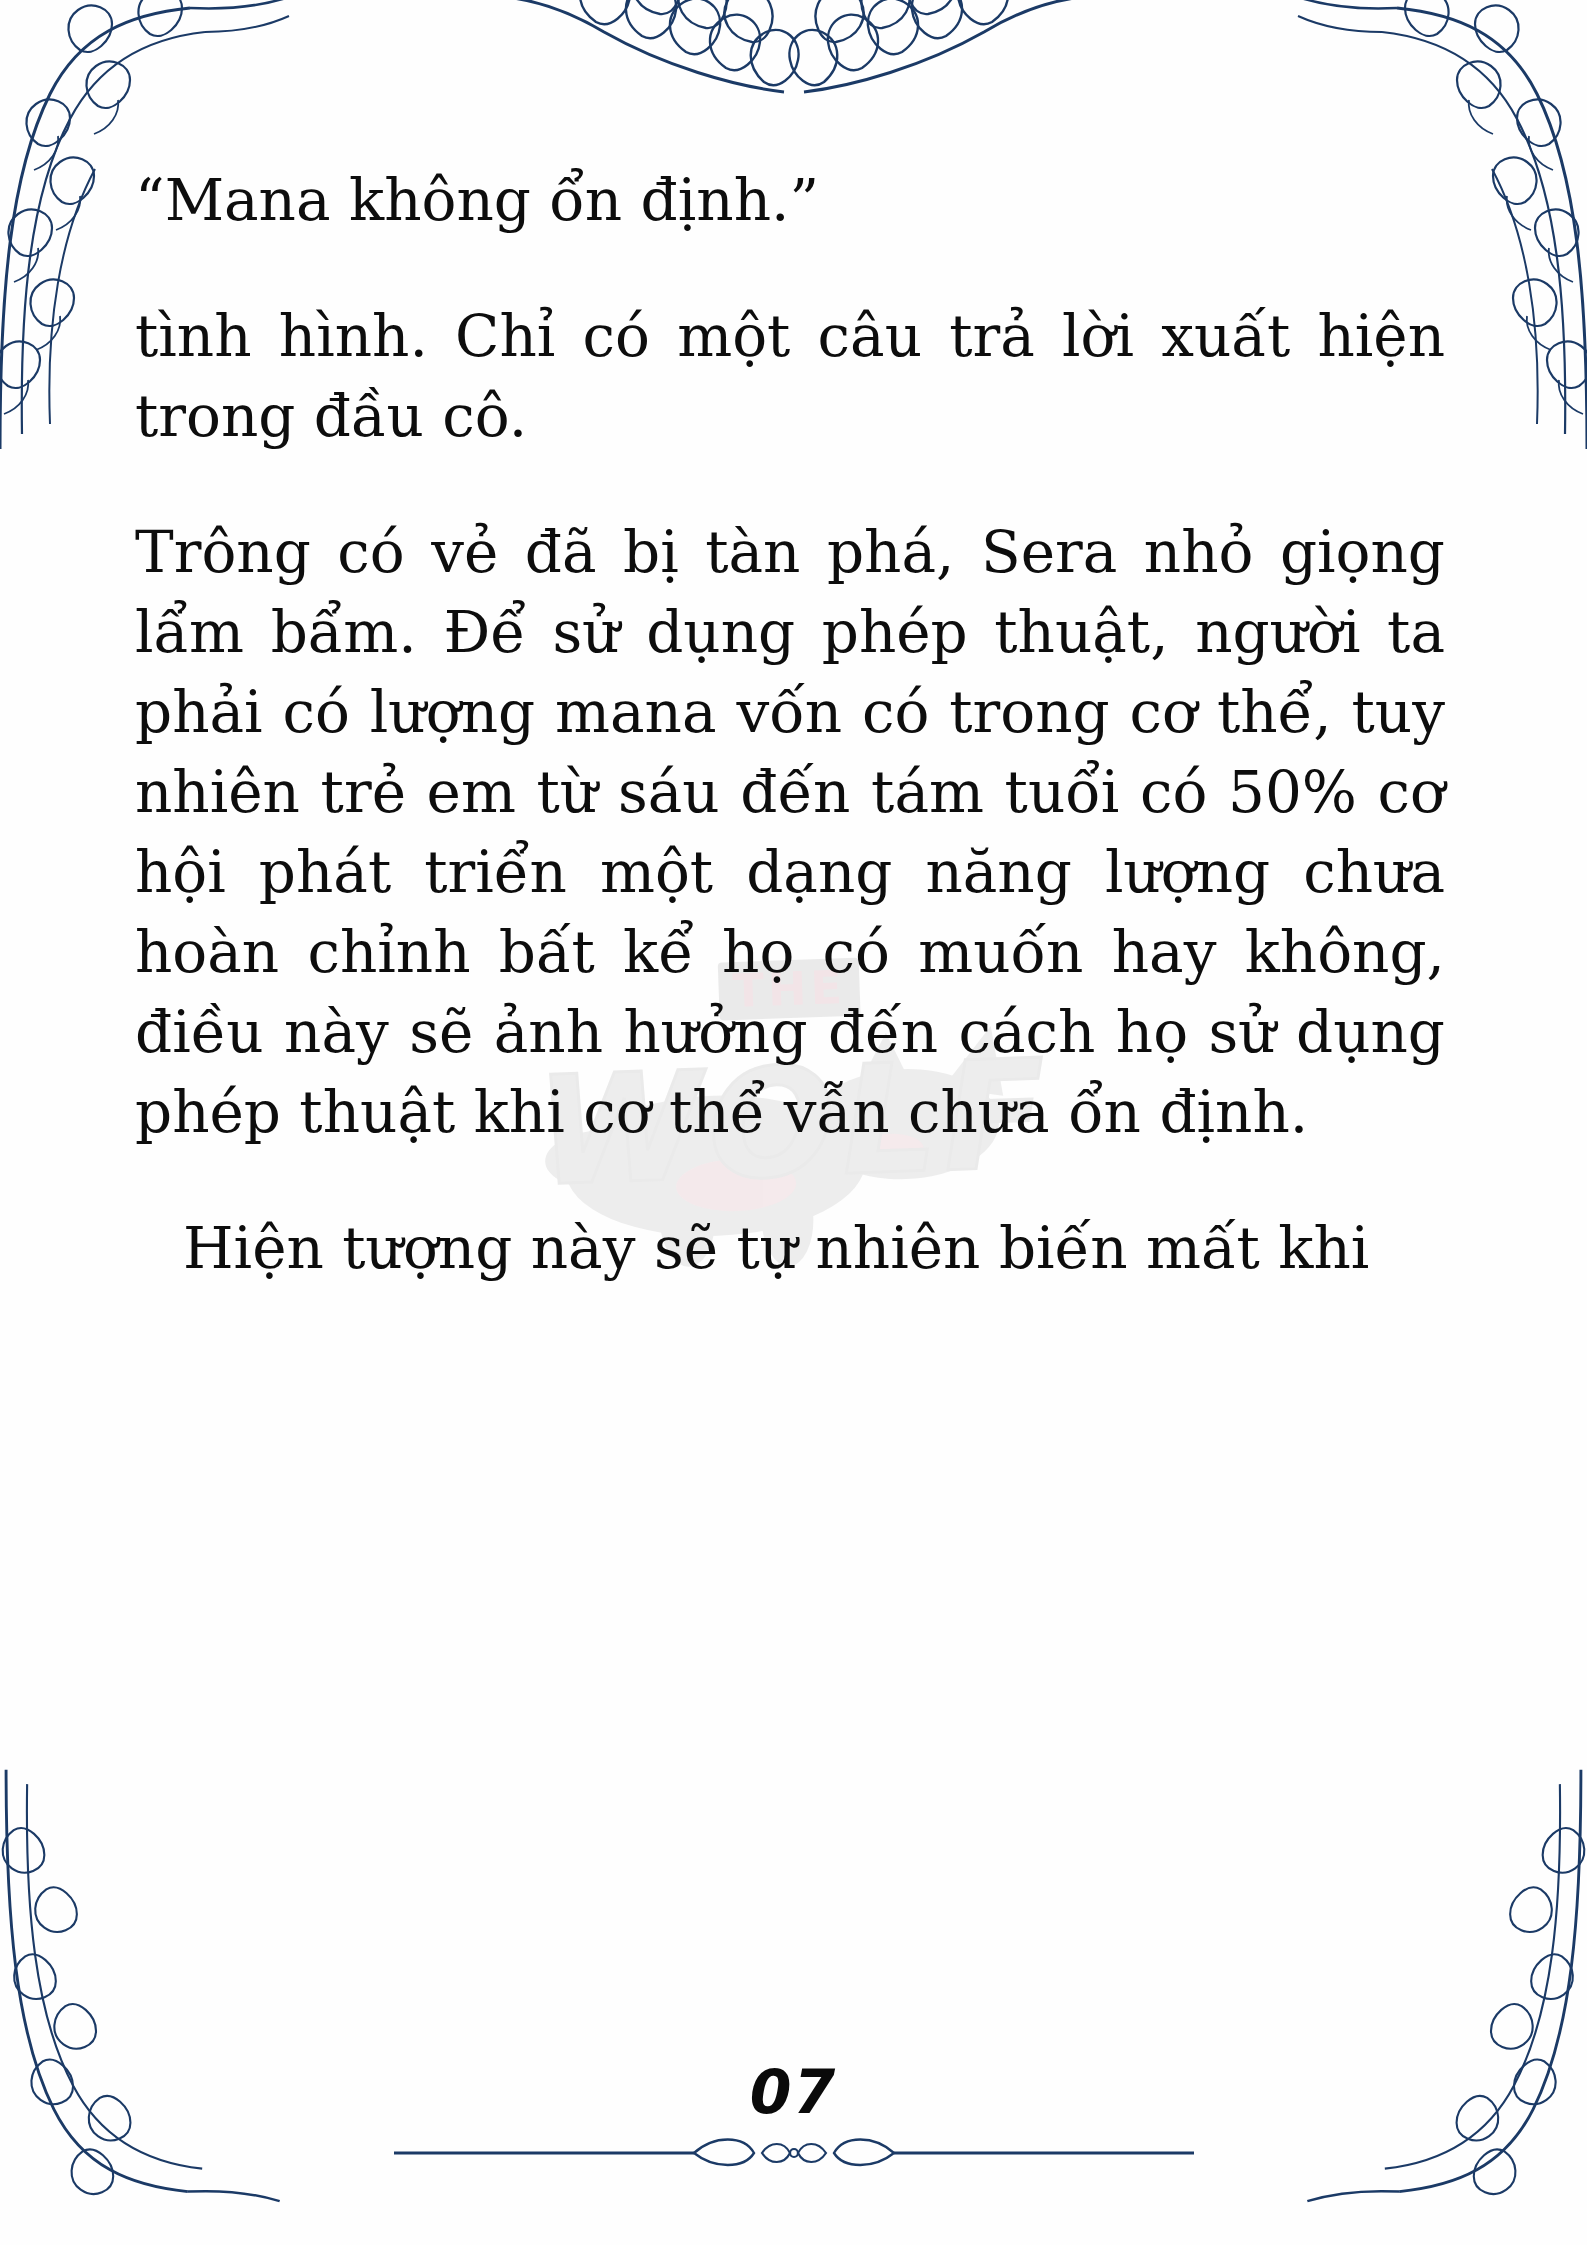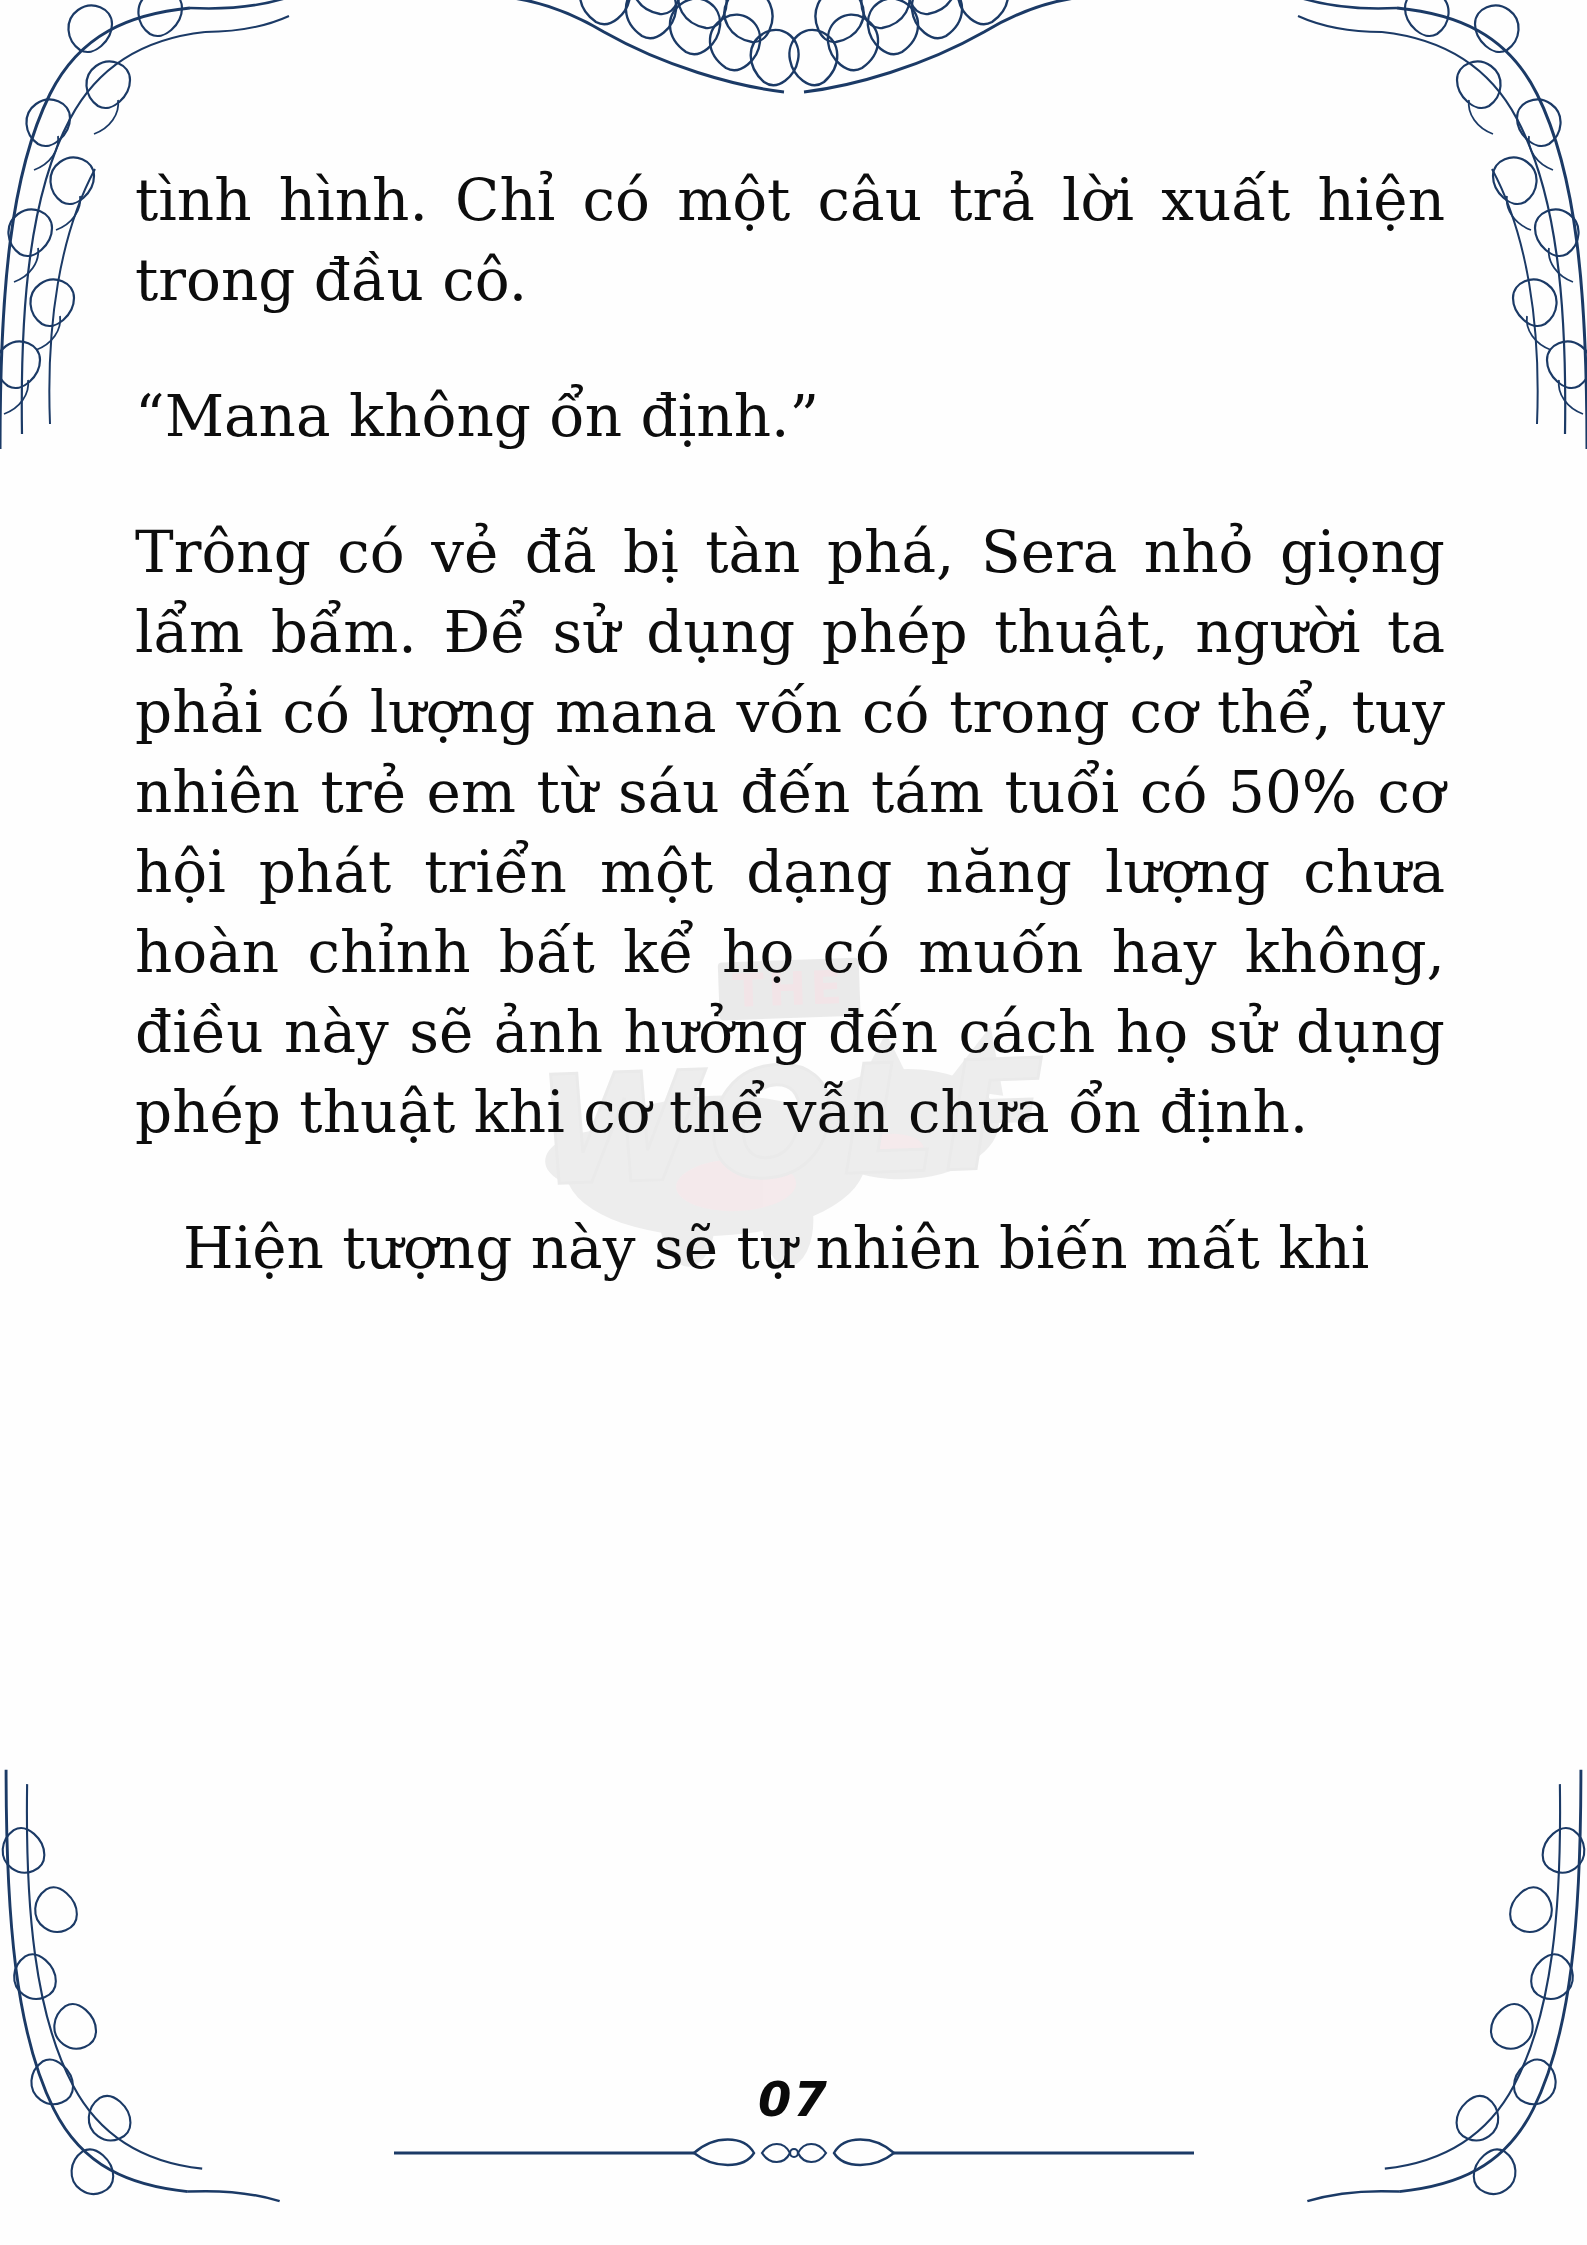--- a/index.html
+++ b/index.html
@@ -99,21 +99,21 @@
   
   .page-number {
     position: absolute;
     left: 0;
     right: 0;
     bottom: 118px;
     text-align: center;
     font-family: "DejaVu Sans", sans-serif;
     font-weight: bold;
     font-style: italic;
-    font-size: 48px;
+    font-size: 60px;
     color: #0a0a0a;
     letter-spacing: 2px;
     z-index: 4;
   }
   .footer-rule {
     position: absolute;
     bottom: 72px;
     left: 50%;
     transform: translateX(-50%);
     width: 800px;
@@ -258,22 +258,22 @@
       <g fill="#e3b9c2" opacity="0.9">
         <ellipse cx="350" cy="270" rx="60" ry="26"></ellipse>
         <ellipse cx="505" cy="240" rx="34" ry="16"></ellipse>
       </g>
     </svg>
     <div class="wm-sub">THE</div>
     <div class="wm-text">WOLF</div>
   </div>
 
   <div class="content">
+    <p class="para quote">“Mana không ổn định.”</p>
     <p class="para">tình hình. Chỉ có một câu trả lời xuất hiện trong đầu cô.</p>
-    <p class="para quote">“Mana không ổn định.”</p>
     <p class="para">Trông có vẻ đã bị tàn phá, Sera nhỏ giọng lẩm bẩm. Để sử dụng phép thuật, người ta phải có lượng mana vốn có trong cơ thể, tuy nhiên trẻ em từ sáu đến tám tuổi có 50% cơ hội phát triển một dạng năng lượng chưa hoàn chỉnh bất kể họ có muốn hay không, điều này sẽ ảnh hưởng đến cách họ sử dụng phép thuật khi cơ thể vẫn chưa ổn định.</p>
     <p class="para last">Hiện tượng này sẽ tự nhiên biến mất khi</p>
   </div>
 
   <div class="page-number">07</div>
 
   <div class="footer-rule">
     <svg width="800" height="40" viewBox="0 0 800 40" fill="none" stroke="#1b3a66" stroke-width="3">
       <path d="M0 20 H300"></path>
       <path d="M500 20 H800"></path>

